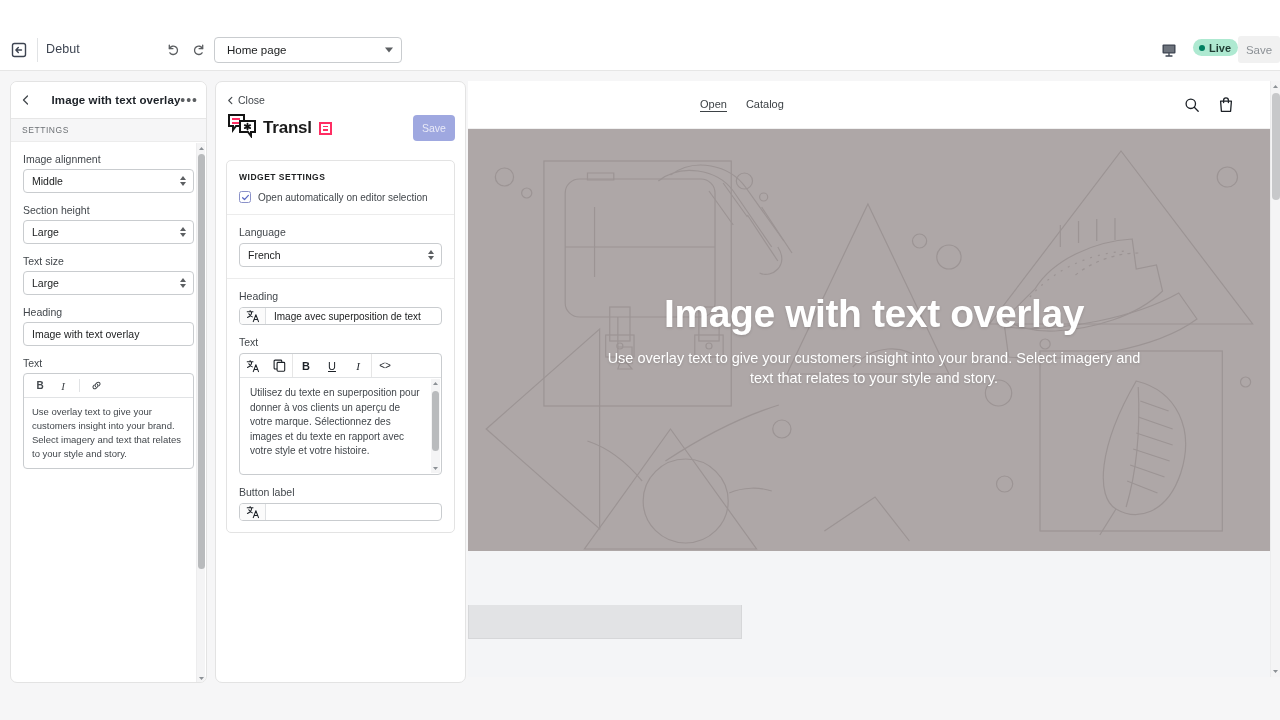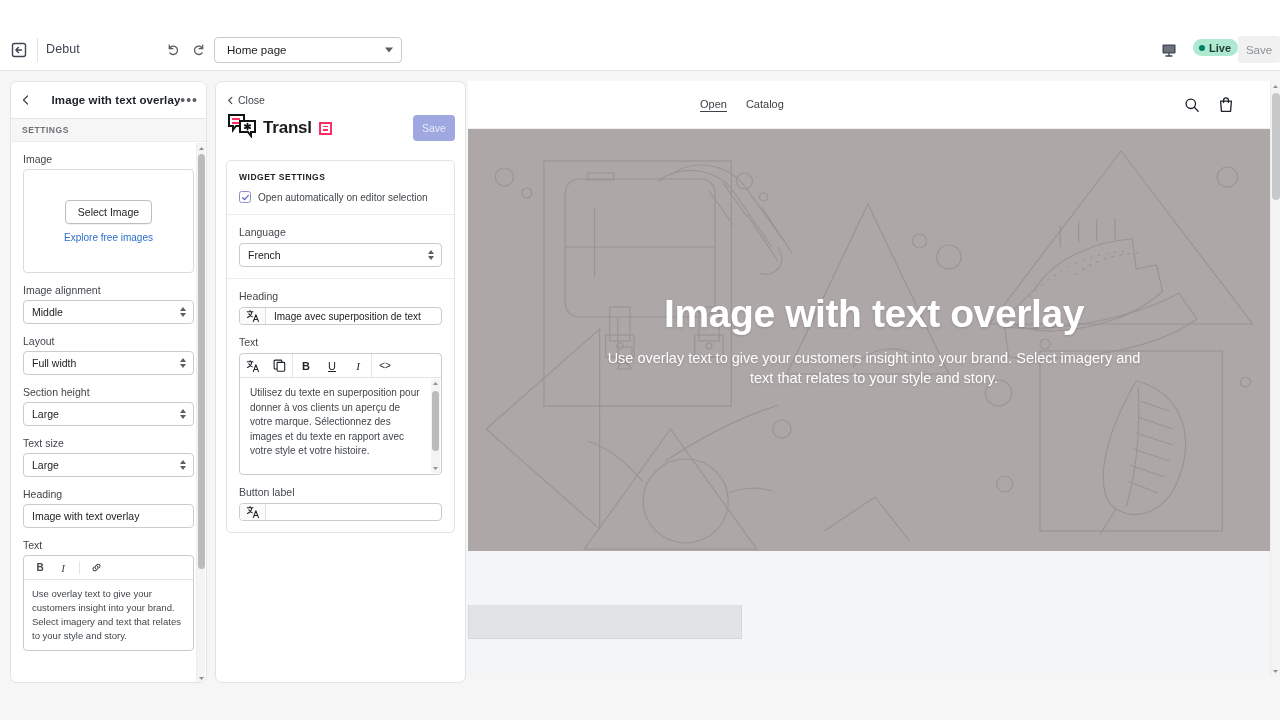--- a/index.html
+++ b/index.html
@@ -94,21 +94,21 @@
     font-weight: 600; letter-spacing: .1px; padding-right: 8px;
   }
   .lp-more {
     position: absolute; right: 8px; top: 50%; transform: translateY(-50%);
     font-size: 14px; color: #5c5f62; letter-spacing: 1px; cursor: pointer;
     line-height: 8px;
   }
   .lp-settings-label {
     height: 23px; background: #f6f6f7; border-bottom: 1px solid #ececec;
     display: flex; align-items: center; padding-left: 11px;
-    font-size: 8.5px; font-weight: 700; color: #6d7175; letter-spacing: .55px;
+    font-size: 8.5px; font-weight: 400; color: #6d7175; letter-spacing: .55px;
   }
   .lp-body {
     position: relative;
     height: 541px; padding: 11px 12px 10px 12px;
     overflow: hidden;
   }
   .fld { margin-bottom: 11px; }
   .fld-label { font-size: 10.5px; color: #42474c; margin-bottom: 4px; }
   .img-drop {
     height: 104px; border: 1px solid #d9dbdd; border-radius: 4px;
@@ -381,49 +381,32 @@
         </svg>
       </span>
       <span class="lp-title">Image with text overlay</span>
       <span class="lp-more">•••</span>
     </div>
 
     <div class="lp-settings-label">SETTINGS</div>
 
     <div class="lp-body">
 
-      <div class="fld">
-        <div class="fld-label">Image</div>
-        <div class="img-drop">
-          <div class="btn-select-image">Select Image</div>
-          <div class="link-free-images">Explore free images</div>
-        </div>
-      </div>
 
       <div class="fld">
         <div class="fld-label">Image alignment</div>
         <div class="sel">
           <span>Middle</span>
           <span class="updown">
               <i class="u"></i>
               <i class="d"></i>
             </span>
         </div>
       </div>
 
-      <div class="fld">
-        <div class="fld-label">Layout</div>
-        <div class="sel">
-          <span>Full width</span>
-          <span class="updown">
-              <i class="u"></i>
-              <i class="d"></i>
-            </span>
-        </div>
-      </div>
 
       <div class="fld">
         <div class="fld-label">Section height</div>
         <div class="sel">
           <span>Large</span>
           <span class="updown">
               <i class="u"></i>
               <i class="d"></i>
             </span>
         </div>

